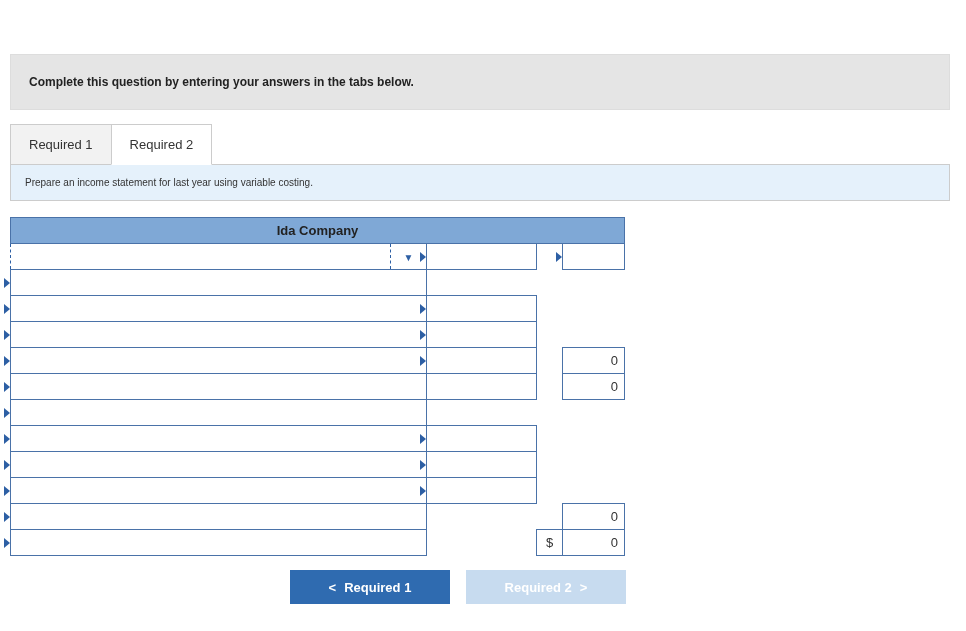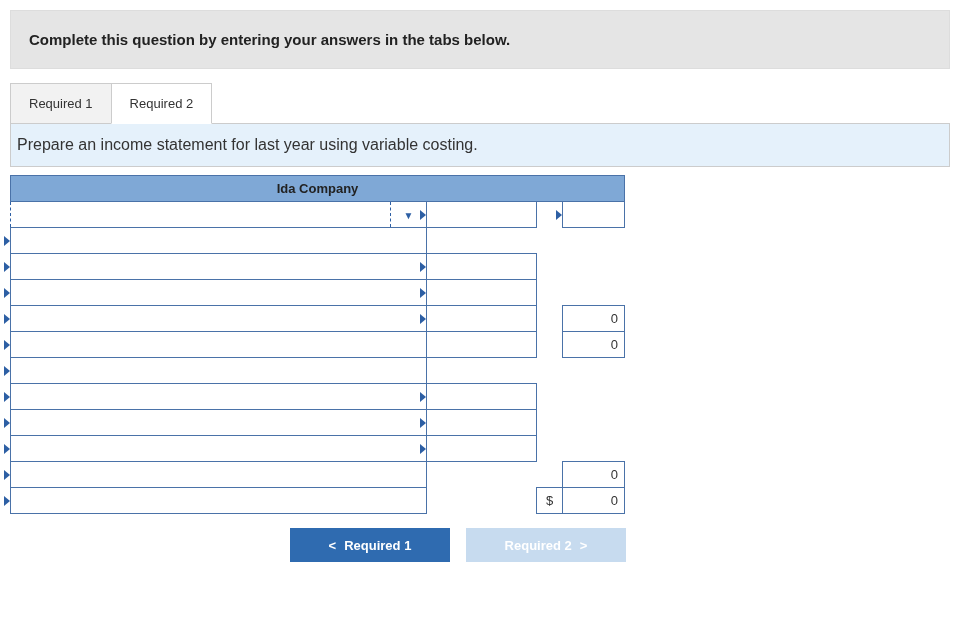--- a/index.html
+++ b/index.html
@@ -10,23 +10,24 @@
     padding: 10px;
     background: #fff;
   }
   .container {
     width: 940px;
   }
   .instruction-bar {
     background: #e5e5e5;
     padding: 20px 18px;
     font-weight: bold;
-    font-size: 15px;
+    font-size: 12px;
     color: #222;
     border: 1px solid #ddd;
+    margin-top: 44px;
   }
   .tabs-row {
     display: flex;
     margin-top: 14px;
   }
   .tab {
     border: 1px solid #ccc;
     padding: 12px 18px;
     font-size: 13px;
     cursor: pointer;
@@ -37,29 +38,29 @@
   }
   .tab.active {
     background: #fff;
     border-bottom: 1px solid #fff;
     position: relative;
     z-index: 2;
   }
   .prompt-bar {
     background: #e5f1fb;
     border: 1px solid #ccc;
-    padding: 12px 6px;
-    font-size: 16px;
+    padding: 12px 14px;
+    font-size: 10px;
     color: #333;
     margin-top: -1px;
     position: relative;
     z-index: 1;
   }
   .worksheet {
-    margin-top: 8px;
+    margin-top: 16px;
     border-collapse: collapse;
   }
   .worksheet td, .worksheet th {
     border: 1px solid #4a72a8;
     height: 26px;
     box-sizing: border-box;
     padding: 2px 6px;
     font-size: 13px;
   }
   .hdr {

